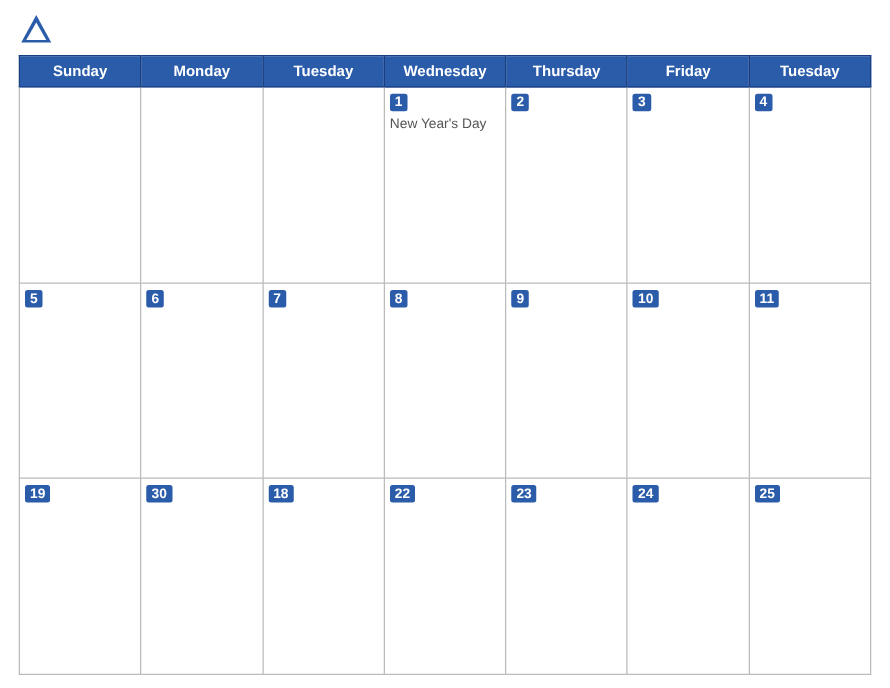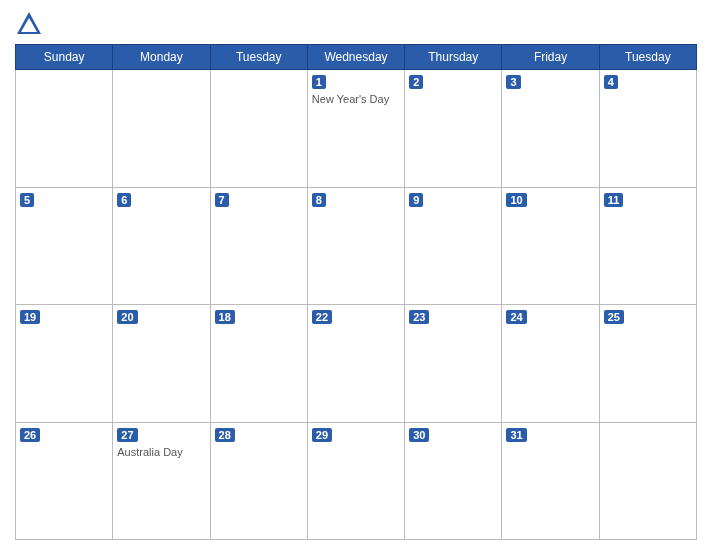--- a/index.html
+++ b/index.html
@@ -73,21 +73,21 @@
     .calendar {
       width: 100%;
       border-collapse: collapse;
       flex: 1;
     }
 
     .calendar th {
       background-color: #2a5caa;
       color: #fff;
       font-size: 12px;
-      font-weight: normal;
+      font-weight: bold;
       text-align: center;
       padding: 5px 2px;
       border: 1px solid #1a3f80;
     }
 
     .calendar td {
       border: 1px solid #bbb;
       vertical-align: top;
       padding: 2px 4px;
       height: 72px;
@@ -161,30 +161,21 @@
         <td><span class="day-num">5</span></td>
         <td><span class="day-num">6</span></td>
         <td><span class="day-num">7</span></td>
         <td><span class="day-num">8</span></td>
         <td><span class="day-num">9</span></td>
         <td><span class="day-num">10</span></td>
         <td><span class="day-num">11</span></td>
       </tr>
       <tr>
         <td><span class="day-num">19</span></td>
-        <td><span class="day-num">20</span></td>
+        <td><span class="day-num">30</span></td>
         <td><span class="day-num">18</span></td>
         <td><span class="day-num">22</span></td>
         <td><span class="day-num">23</span></td>
         <td><span class="day-num">24</span></td>
         <td><span class="day-num">25</span></td>
       </tr>
-      <tr>
-        <td><span class="day-num">26</span></td>
-        <td><span class="day-num">27</span><div class="holiday">Australia Day</div></td>
-        <td><span class="day-num">28</span></td>
-        <td><span class="day-num">29</span></td>
-        <td><span class="day-num">30</span></td>
-        <td><span class="day-num">31</span></td>
-        <td class="empty-cell"></td>
-      </tr>
     </tbody>
 </table>
 
 </body></html>

